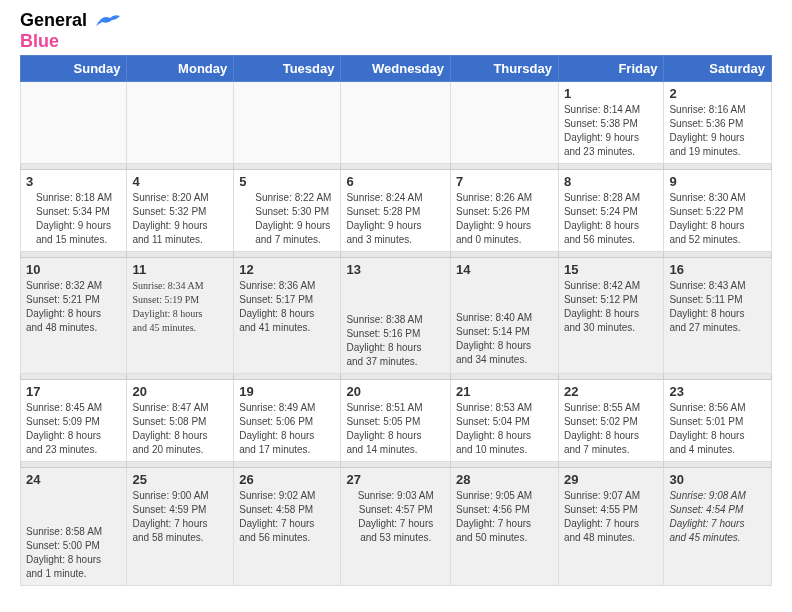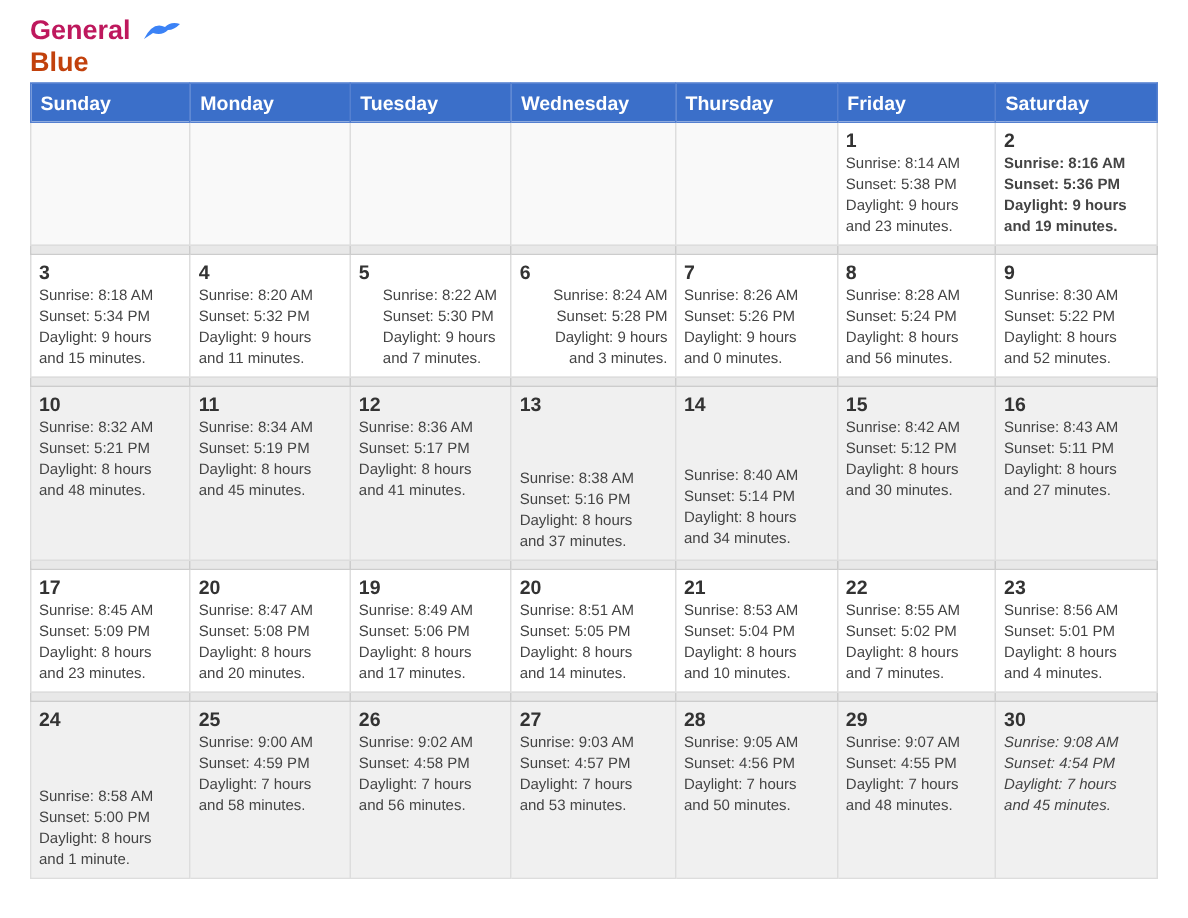--- a/index.html
+++ b/index.html
@@ -7,45 +7,45 @@
     
     .header { display: flex; align-items: center; justify-content: space-between; padding: 10px 20px 5px 20px; }
     .logo { display: flex; align-items: center; }
     .title-block { text-align: right; }
     .month-title { font-size: 32px; color: #333; font-weight: 300; }
     .location-title { font-size: 16px; color: #555; }
     
     .calendar { width: 100%; border-collapse: collapse; margin: 0 10px; width: calc(100% - 20px); }
     .calendar-wrap { padding: 0 10px 10px 10px; }
     
-    .calendar th { background: #3b6fc9; color: #fff; text-align: left; padding: 5px 6px; font-size: 13px; font-weight: 600; border: 1px solid #5580d0; }
+    .calendar th { background: #3b6fc9; color: #fff; text-align: right; padding: 5px 6px; font-size: 13px; font-weight: 600; border: 1px solid #5580d0; }
     .calendar td { border: 1px solid #ddd; padding: 4px 5px; vertical-align: top; width: 113px; background: #fff; min-height: 70px; }
     .calendar td.empty { background: #f9f9f9; }
     .calendar td.gray-bg { background: #f0f0f0; }
     
     .day-num { font-size: 13px; font-weight: bold; color: #333; display: block; margin-bottom: 2px; }
     .day-info { font-size: 10px; color: #444; line-height: 1.4; }
     
     .row-divider td { height: 6px; background: #e8e8e8; border: 1px solid #ccc; padding: 0; }
   </style>
 </head>
 <body>
 
 <div class="header">
   <div class="logo">
     <div>
       <div style="display:flex;align-items:center;">
         <div>
           <div style="font-size:18px;font-weight:bold;color:#333;line-height:1.2;">
-            <span style="color:#be185d;">General</span>
+            <span style="color:#000000;">General</span>
             <svg width="28" height="18" viewBox="0 0 28 18" style="vertical-align:middle;margin-left:2px;" xmlns="http://www.w3.org/2000/svg">
               <path d="M2,14 Q8,2 16,6 Q20,2 26,4 Q22,8 18,8 Q14,12 8,10 Z" fill="#3b82f6"></path>
             </svg>
           </div>
-          <div style="font-size:18px;font-weight:bold;color:#c2410c;line-height:1.0;">Blue</div>
+          <div style="font-size:18px;font-weight:bold;color:#ec4899;line-height:1.0;">Blue</div>
         </div>
       </div>
     </div>
   </div>
   <div class="title-block">
     <div class="month-title"></div>
     <div class="location-title"></div>
   </div>
 </div>
 
@@ -71,60 +71,60 @@
           <td class="empty"></td>
           <td>
             <span class="day-num">1</span>
             <div class="day-info" style="white-space: pre-line;">Sunrise: 8:14 AM
 Sunset: 5:38 PM
 Daylight: 9 hours
 and 23 minutes.</div>
           </td>
           <td>
             <span class="day-num">2</span>
-            <div class="day-info" style="white-space: pre-line; font-weight: bold;">Sunrise: 8:16 AM
+            <div class="day-info" style="white-space: pre-line;">Sunrise: 8:16 AM
 Sunset: 5:36 PM
 Daylight: 9 hours
 and 19 minutes.</div>
           </td>
         </tr>
         <tr class="row-divider">
           <td></td>
           <td></td>
           <td></td>
           <td></td>
           <td></td>
           <td></td>
           <td></td>
         </tr>
         <tr>
           <td>
             <span class="day-num">3</span>
-            <div class="day-info" style="white-space: pre-line;">Sunrise: 8:18 AM
+            <div class="day-info" style="white-space: pre-line; margin-left: 10px;">Sunrise: 8:18 AM
 Sunset: 5:34 PM
 Daylight: 9 hours
 and 15 minutes.</div>
           </td>
           <td>
             <span class="day-num">4</span>
             <div class="day-info" style="white-space: pre-line;">Sunrise: 8:20 AM
 Sunset: 5:32 PM
 Daylight: 9 hours
 and 11 minutes.</div>
           </td>
           <td>
             <span class="day-num">5</span>
             <div class="day-info" style="white-space: pre-line; margin-left: 16px;">Sunrise: 8:22 AM
 Sunset: 5:30 PM
 Daylight: 9 hours
 and 7 minutes.</div>
           </td>
           <td>
             <span class="day-num">6</span>
-            <div class="day-info" style="white-space: pre-line; text-align: right;">Sunrise: 8:24 AM
+            <div class="day-info" style="white-space: pre-line;">Sunrise: 8:24 AM
 Sunset: 5:28 PM
 Daylight: 9 hours
 and 3 minutes.</div>
           </td>
           <td>
             <span class="day-num">7</span>
             <div class="day-info" style="white-space: pre-line;">Sunrise: 8:26 AM
 Sunset: 5:26 PM
 Daylight: 9 hours
 and 0 minutes.</div>
@@ -156,21 +156,21 @@
         <tr>
           <td class="gray-bg">
             <span class="day-num">10</span>
             <div class="day-info" style="white-space: pre-line;">Sunrise: 8:32 AM
 Sunset: 5:21 PM
 Daylight: 8 hours
 and 48 minutes.</div>
           </td>
           <td class="gray-bg">
             <span class="day-num">11</span>
-            <div class="day-info" style="white-space: pre-line;">Sunrise: 8:34 AM
+            <div class="day-info" style="white-space: pre-line; font-family: Liberation Serif, serif;">Sunrise: 8:34 AM
 Sunset: 5:19 PM
 Daylight: 8 hours
 and 45 minutes.</div>
           </td>
           <td class="gray-bg">
             <span class="day-num">12</span>
             <div class="day-info" style="white-space: pre-line;">Sunrise: 8:36 AM
 Sunset: 5:17 PM
 Daylight: 8 hours
 and 41 minutes.</div>
@@ -290,21 +290,21 @@
           </td>
           <td class="gray-bg">
             <span class="day-num">26</span>
             <div class="day-info" style="white-space: pre-line;">Sunrise: 9:02 AM
 Sunset: 4:58 PM
 Daylight: 7 hours
 and 56 minutes.</div>
           </td>
           <td class="gray-bg">
             <span class="day-num">27</span>
-            <div class="day-info" style="white-space: pre-line;">Sunrise: 9:03 AM
+            <div class="day-info" style="white-space: pre-line; text-align: center;">Sunrise: 9:03 AM
 Sunset: 4:57 PM
 Daylight: 7 hours
 and 53 minutes.</div>
           </td>
           <td class="gray-bg">
             <span class="day-num">28</span>
             <div class="day-info" style="white-space: pre-line;">Sunrise: 9:05 AM
 Sunset: 4:56 PM
 Daylight: 7 hours
 and 50 minutes.</div>

